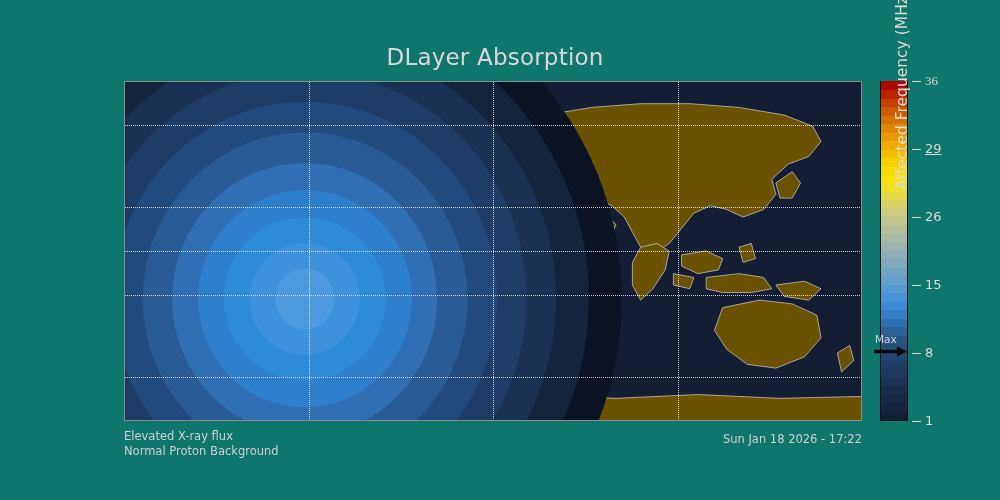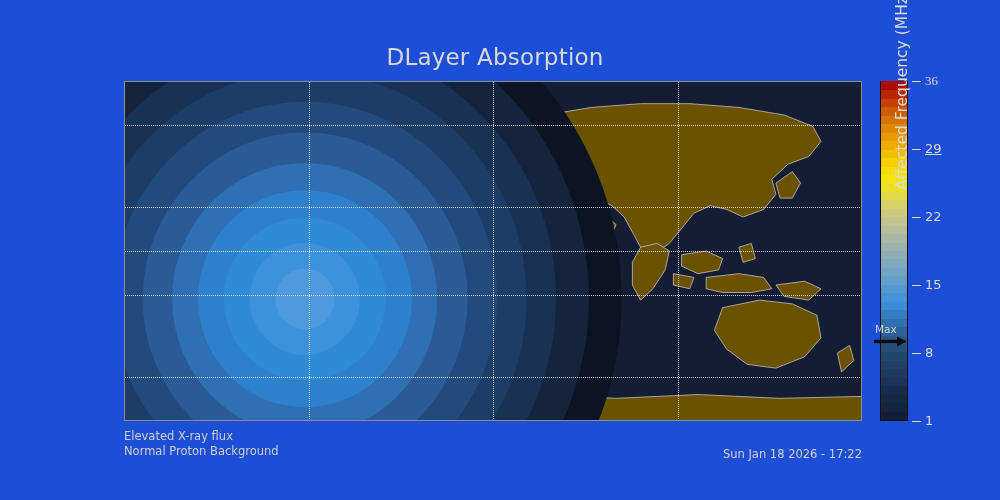--- a/index.html
+++ b/index.html
@@ -4,21 +4,21 @@
 <style>
   html,body{margin:0;padding:0;}
   body{
     width:1000px;height:500px;
     background:#0d0d0d;
     font-family:"DejaVu Sans","Liberation Sans",sans-serif;
     overflow:hidden;
     position:relative;
   }
 
-  .root{position:absolute;left:0;top:0;width:1000px;height:500px;background:#1d4ed8;}
+  .root{position:absolute;left:0;top:0;width:1000px;height:500px;background:#0f766e;}
 
   
   .title{
     position:absolute;left:0;top:44px;width:990px;
     text-align:center;
     color:#d8d8d8;
     font-size:23px;
     letter-spacing:0.2px;
     font-weight:400;
   }
@@ -68,36 +68,36 @@
     left:893px;top:250px;
     width:320px;
     transform:rotate(-90deg);
     transform-origin:left top;
     color:#dcdcd2;
     font-size:15.5px;
     text-align:center;
     white-space:nowrap;
   }
   .maxmark{
-    position:absolute;left:873px;top:324px;width:40px;height:24px;
+    position:absolute;left:873px;top:334px;width:40px;height:24px;
   }
   .maxmark .mtxt{
     position:absolute;left:2px;top:0;color:#cfd6dd;font-size:10.5px;line-height:11px;
   }
   .maxmark svg{position:absolute;left:0;top:11px;}
 
   
   .status{
     position:absolute;left:124px;top:429px;
     color:#cfcfcf;font-size:11.5px;line-height:15px;
   }
   .stamp{
     position:absolute;left:562px;top:432px;width:300px;
     text-align:right;
-    color:#cfcfcf;font-size:11.5px;margin-top:15px;
+    color:#cfcfcf;font-size:11.5px;
   }
   .copy{
     position:absolute;left:11px;top:478px;
     color:#c9c9c9;font-size:11.5px;font-style:italic;
   }
 </style>
 </head>
 <body>
 
 <div class="root">
@@ -236,21 +236,21 @@
       <div class="cbar-seg" style="bottom: 312.65px; height: 9.05px; background: rgb(197, 65, 0);"></div>
       <div class="cbar-seg" style="bottom: 321.1px; height: 9.05px; background: rgb(188, 36, 0);"></div>
       <div class="cbar-seg" style="bottom: 329.55px; height: 9.05px; background: rgb(176, 10, 0);"></div>
     </div>
   <div id="cbticks">
       <div class="cb-tick" style="top: 81px;"></div>
       <div class="cb-lab" style="top: 74px; font-family: Liberation Serif, serif;">36</div>
       <div class="cb-tick" style="top: 149px;"></div>
       <div class="cb-lab" style="top: 142px; text-decoration: underline;">29</div>
       <div class="cb-tick" style="top: 217px;"></div>
-      <div class="cb-lab" style="top: 210px;">22</div>
+      <div class="cb-lab" style="top: 210px;">26</div>
       <div class="cb-tick" style="top: 285px;"></div>
       <div class="cb-lab" style="top: 278px; text-align: right;">15</div>
       <div class="cb-tick" style="top: 353px;"></div>
       <div class="cb-lab" style="top: 346px;">8</div>
       <div class="cb-tick" style="top: 421px;"></div>
       <div class="cb-lab" style="top: 414px;">1</div>
     </div>
 
   <div class="cb-title">Affected Frequency (MHz)</div>
 

